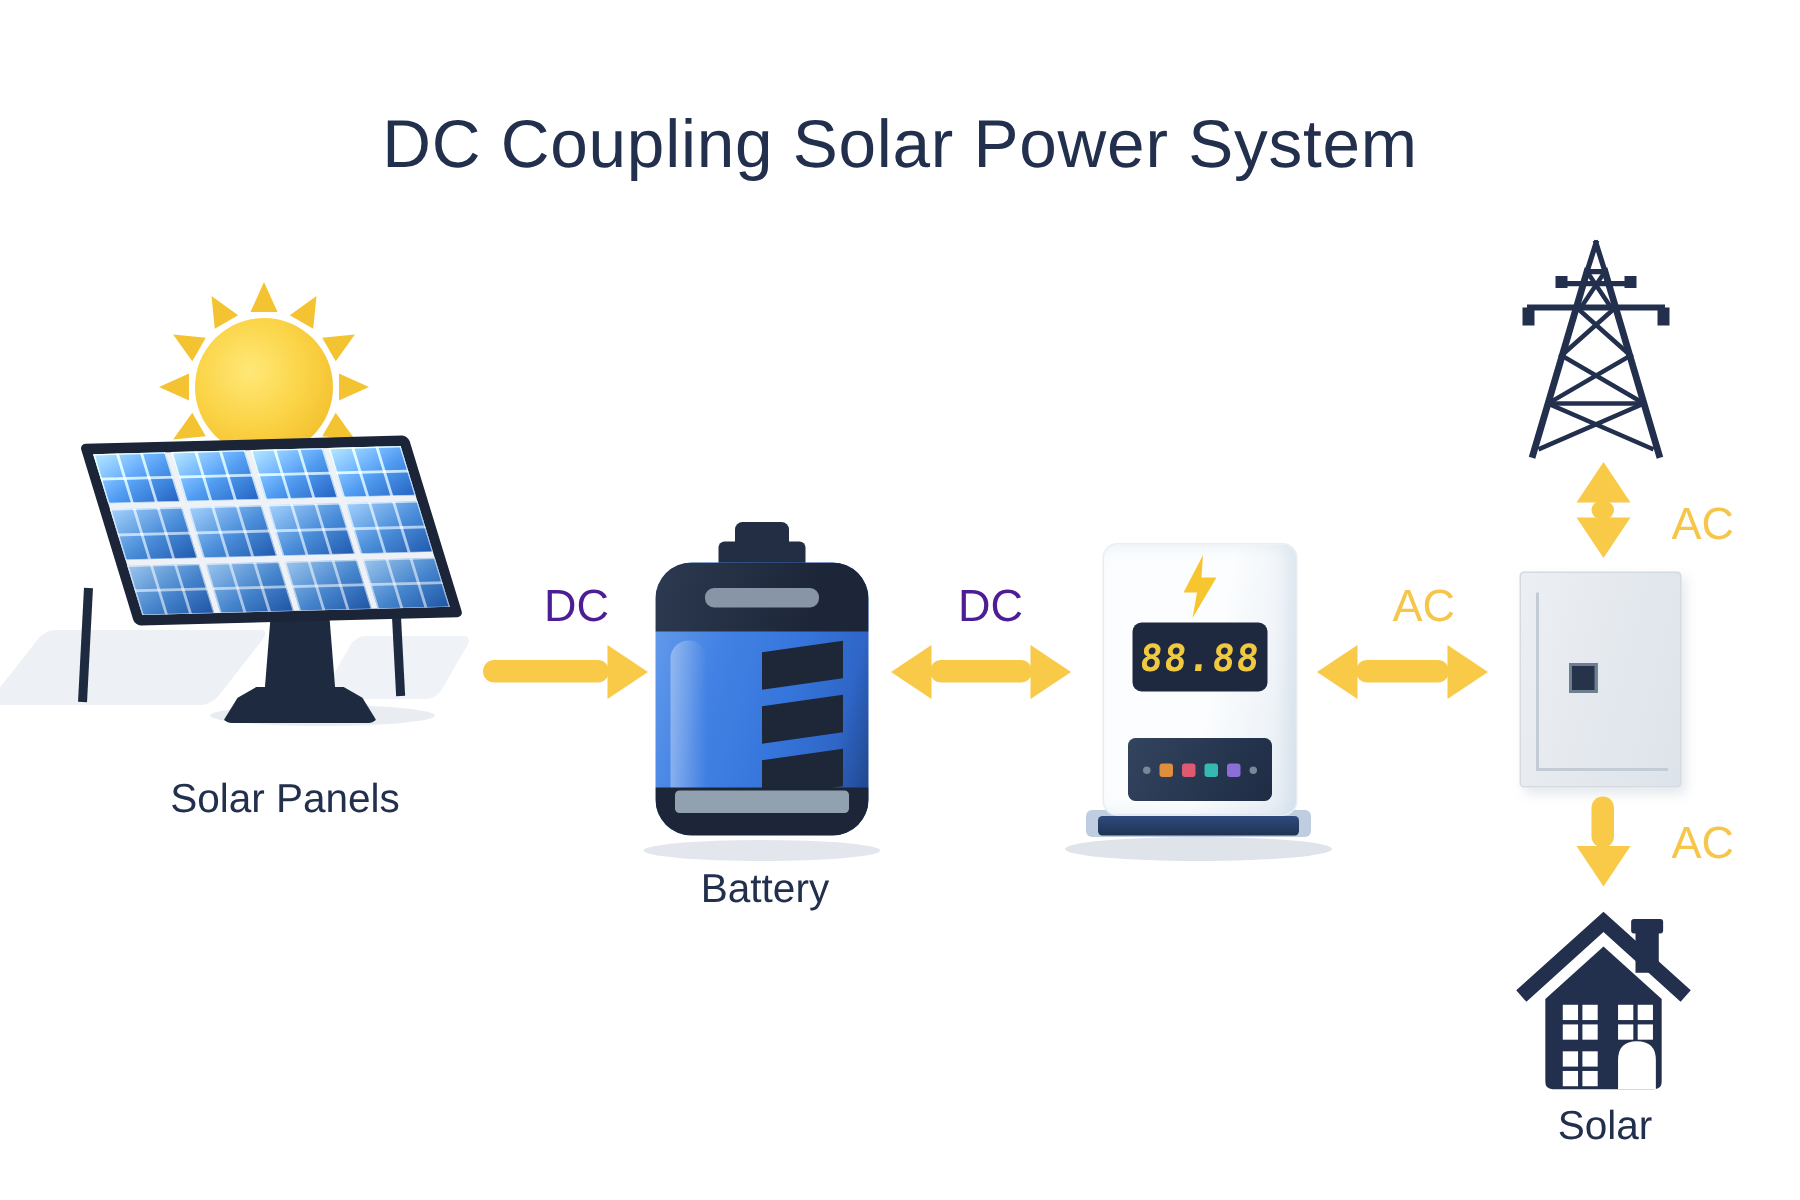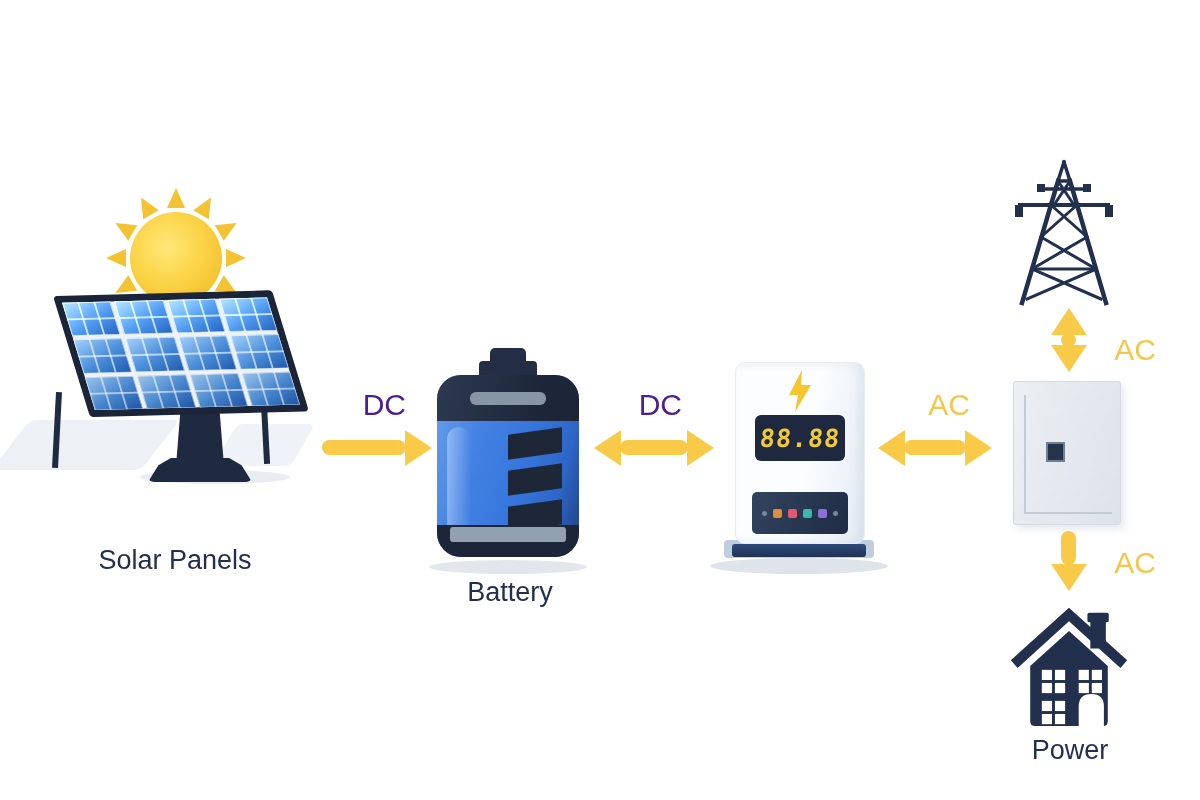--- a/index.html
+++ b/index.html
@@ -94,20 +94,21 @@
   .dist-handle{position:absolute;left:32px;top:60px;width:15px;height:16px;background:#26334a;border:2px solid #6f7f92;}
   
   .tower{position:absolute;left:1008px;top:159px;width:112px;height:148px;}
   .home{position:absolute;left:1005px;top:601px;width:128px;height:128px;}
 </style>
 </head>
 <body>
 
 <div class="canvas">
 
+  <div class="title">DC Coupling Solar Power System</div>
 
   <div>
     <svg class="sun" viewBox="0 0 140 140">
       <defs>
         <radialGradient id="sg" cx="40%" cy="38%" r="70%">
           <stop offset="0%" stop-color="#ffe878"></stop>
             <stop offset="55%" stop-color="#fbd447"></stop>
             <stop offset="100%" stop-color="#f2bf2c"></stop>
         </radialGradient>
       </defs>
@@ -146,21 +147,21 @@
           <div class="solar-cell"></div>
           <div class="solar-cell"></div>
           <div class="solar-cell"></div>
         <div class="solar-cell"></div>
           <div class="solar-cell"></div>
           <div class="solar-cell"></div>
           <div class="solar-cell"></div>
       </div>
     </div>
 
-    <div class="node-label" style="left:75px;top:517px;width:200px;margin-top:28px;">Solar Panels</div>
+    <div class="node-label" style="left:90px;top:517px;width:200px;">Solar Panels</div>
   </div>
 
   <div class="flow-label flow-dc" style="left:346px;top:388px;width:60px;">DC</div>
   <div class="h-arrow" style="left:322px;top:440px;width:84px;">
     <span class="head head-right"></span>
   </div>
 
   <div class="battery">
     <div class="bat-shadow"></div>
     <div class="bat-term-top"></div>
@@ -265,15 +266,15 @@
         <rect x="89.5" y="70" width="10.5" height="10.5"></rect>
       <rect x="76" y="83.5" width="10.5" height="10.5"></rect>
         <rect x="89.5" y="83.5" width="10.5" height="10.5"></rect>
       <rect x="38" y="102" width="10.5" height="10.5"></rect>
         <rect x="51.5" y="102" width="10.5" height="10.5"></rect>
       <rect x="38" y="115.5" width="10.5" height="10.5"></rect>
         <rect x="51.5" y="115.5" width="10.5" height="10.5"></rect>
       <path d="M76,128 L76,108 Q76,95 89,95 Q102,95 102,108 L102,128 Z"></path>
     </g>
   </svg>
-  <div class="node-label" style="left:1000px;top:735px;width:140px;">Power</div>
+  <div class="node-label" style="left:1000px;top:735px;width:140px;">Solar</div>
 
 </div>
 
 </body></html>

